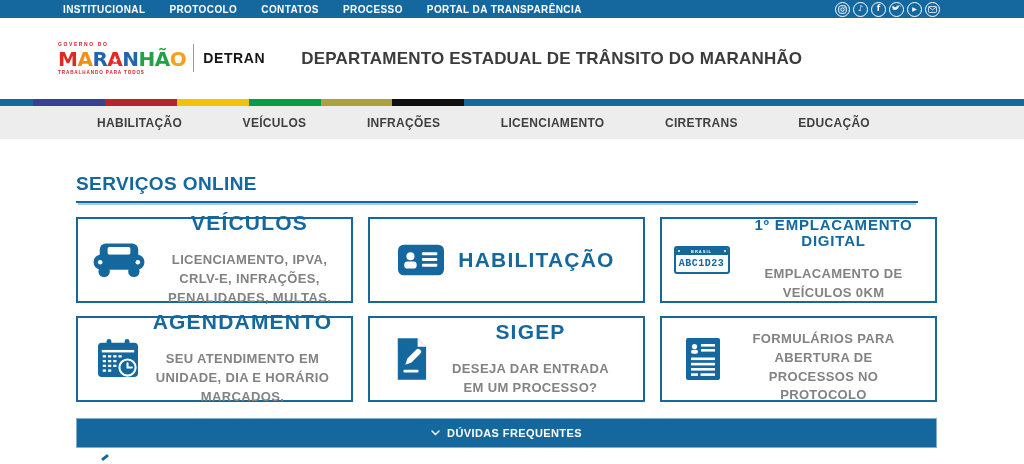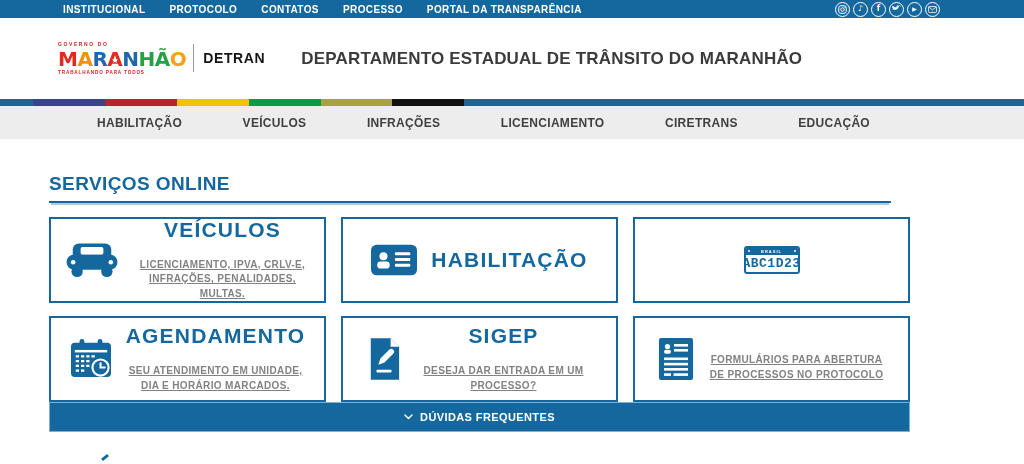--- a/index.html
+++ b/index.html
@@ -35,51 +35,51 @@
   .stripe { height:7px; display:flex; }
   .stripe div { height:100%; }
 
   
   .nav { height:33px; background:#ededee; display:flex; align-items:center;
          justify-content:space-between; padding:0 154px 0 97px; }
   .nav a { font-size:12px; font-weight:bold; color:#3f3f3f; letter-spacing:.3px;
            text-decoration:none; white-space:nowrap; }
 
   
-  .main { padding:0 49px; }
+  .main { padding:0 76px; }
   .section-title { margin-top:34px; width:842px; font-size:19px; font-weight:bold;
                    color:#15689e; letter-spacing:.4px; padding-bottom:6px;
                    border-bottom:2px solid #15689e; box-shadow:0 4px 0 -2px #a9cce3; }
 
   .cards { margin-top:14px; width:861px; display:grid;
            grid-template-columns:repeat(3,1fr); gap:13px 15px; }
   .card { border:2px solid #15689e; background:#fff; height:86px; display:flex;
           align-items:center; justify-content:center; gap:14px; cursor:pointer;
           text-decoration:none; padding:0 8px; }
   .cicon { flex:0 0 auto; display:flex; align-items:center; justify-content:center; color:#15689e; }
   .ctext { display:flex; flex-direction:column; align-items:center; text-align:center; }
   .ctitle { font-size:21px; font-weight:bold; color:#15689e; letter-spacing:1.2px;
             line-height:1.05; }
   .ctitle.small { font-size:15px; letter-spacing:.8px; max-width:180px; }
-  .csub { margin-top:17px; font-size:10px; font-weight:bold; color:#828282;
-          letter-spacing:.35px; line-height:1.45; max-width:178px;text-decoration:underline; }
+  .csub { margin-top:17px; font-size:13px; font-weight:bold; color:#828282;
+          letter-spacing:.35px; line-height:1.45; max-width:178px; }
 
   
   .plate { width:56px; height:28px; border:2px solid #15689e; border-radius:3px;
            background:#fff; display:flex; flex-direction:column; overflow:hidden; }
   .plate-top { height:7px; background:#15689e; color:#fff; font-size:4px; font-weight:bold;
                text-align:center; line-height:7px; letter-spacing:1px; position:relative; }
   .plate-top i { position:absolute; top:1.5px; width:2px; height:2px; background:#fff; border-radius:50%; }
   .plate-top i.l { left:2px; } .plate-top i.r { right:2px; }
   .plate-num { flex:1; display:flex; align-items:center; justify-content:center;
-               font-family:"Liberation Mono", monospace; font-size:13px; font-weight:bold;
+               font-family:"Liberation Mono", monospace; font-size:10px; font-weight:bold;
                color:#15689e; letter-spacing:.5px; }
 
   
-  .faq { width:861px; height:30px; background:#15689e;
+  .faq { margin-top:16px; width:861px; height:30px; background:#15689e;
          border:1px solid #7fb0cf; display:flex; align-items:center; justify-content:center;
          gap:7px; cursor:pointer; }
   .faq span { color:#fff; font-size:11px; font-weight:bold; letter-spacing:.4px; }
 
   .cut-accent { position:absolute; left:101px; top:456px; width:8px; height:3px;
                 background:#15689e; border-radius:1px; transform:rotate(-38deg); }
 </style>
 </head>
 <body>
 
@@ -185,20 +185,24 @@
         <span class="ctitle">HABILITAÇÃO</span>
       </span>
     </a>
 
     <a href="#" class="card">
       <span class="cicon">
         <span class="plate">
           <span class="plate-top"><i class="l"></i><b>BRASIL</b><i class="r"></i></span>
           <span class="plate-num">ABC1D23</span>
         </span>
+      </span>
+      <span class="ctext">
+        <span class="ctitle small">1º EMPLACAMENTO DIGITAL</span>
+        <span class="csub">EMPLACAMENTO DE VEÍCULOS 0KM</span>
       </span>
     </a>
 
     <a href="#" class="card">
       <span class="cicon">
         <svg width="42" height="40" viewBox="0 0 44 42" fill="currentColor">
           <rect x="10" y="0" width="5" height="9" rx="2.4"></rect>
           <rect x="29" y="0" width="5" height="9" rx="2.4"></rect>
           <rect x="1" y="4" width="42" height="36" rx="4"></rect>
           <rect x="5" y="11.5" width="34" height="2.6" fill="#fff"></rect>

